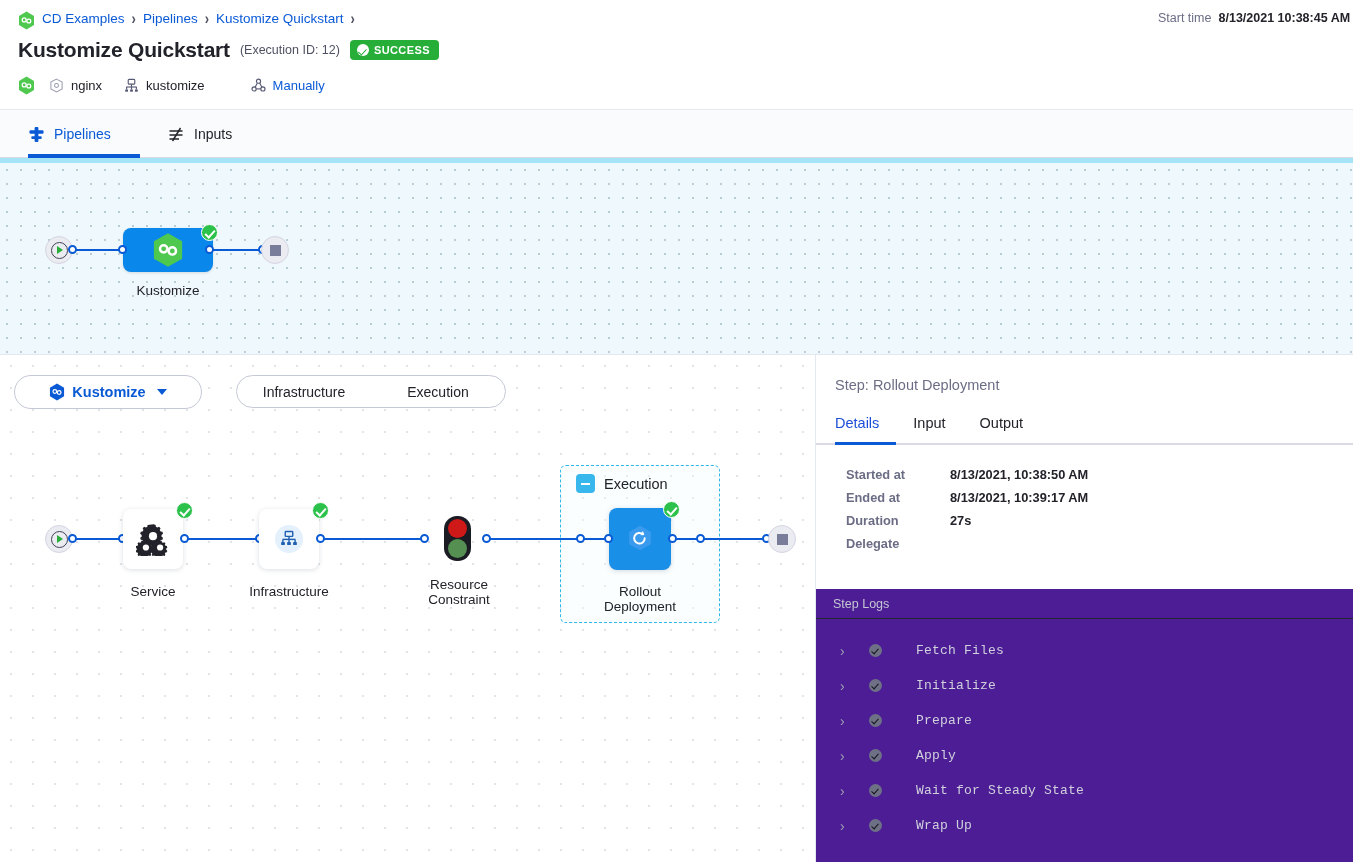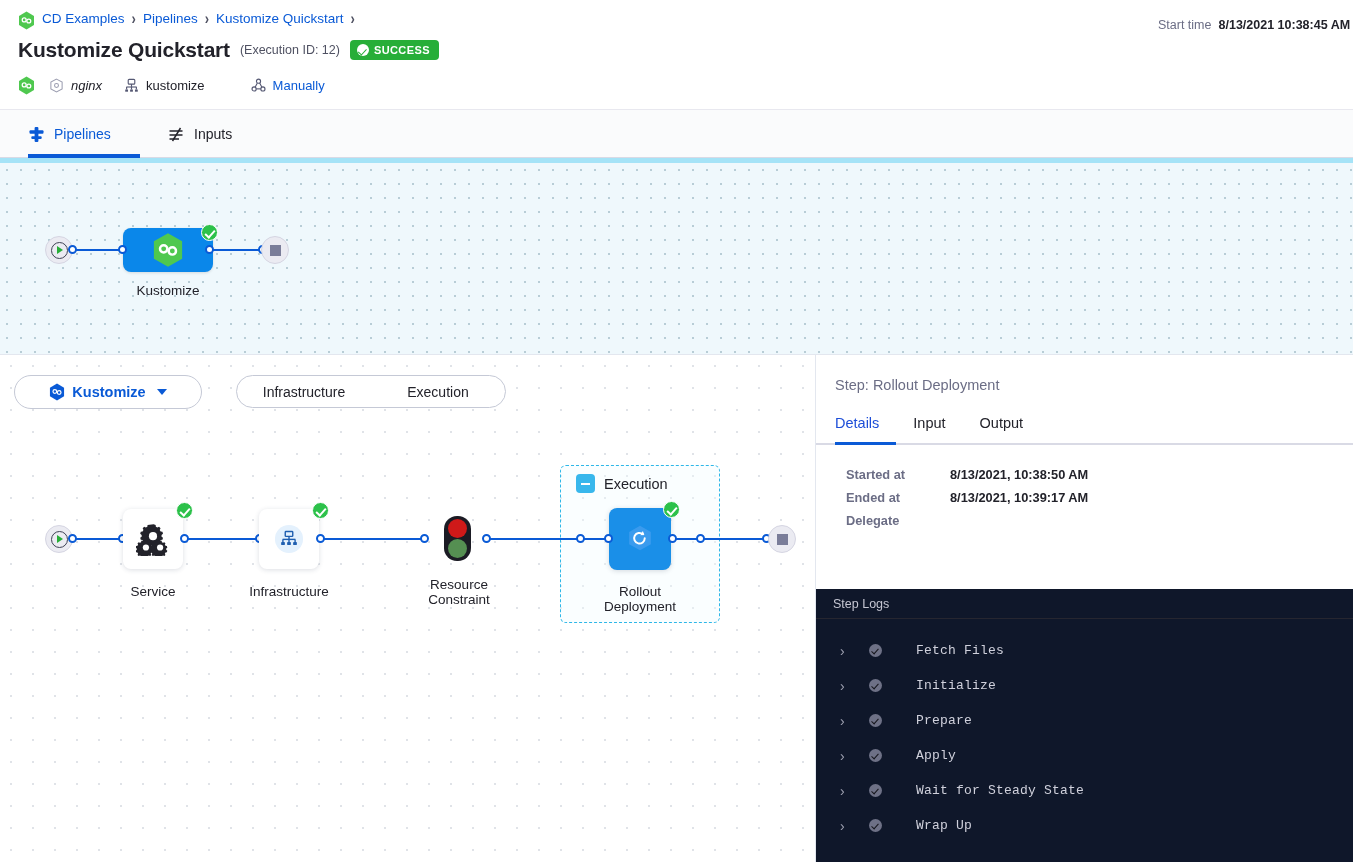--- a/index.html
+++ b/index.html
@@ -54,28 +54,28 @@
     content: ""; position: absolute; left: 3px; top: 2.5px;
     width: 4px; height: 6.5px; border: solid #27ae38;
     border-width: 0 1.8px 1.8px 0; transform: rotate(43deg);
   }
 
   .meta-row {
     position: absolute; left: 18px; top: 76px;
     display: flex; align-items: center; font-size: 13px; color: #22222a;
   }
   .meta-item { display: flex; align-items: center; gap: 7px; }
-  .meta-gap-a { margin-left: 14px; font-style: italic; }
+  .meta-gap-a { margin-left: 14px; }
   .meta-gap-b { margin-left: 22px; }
   .meta-gap-c { margin-left: 46px; }
   .meta-link { color: #0a5ad6; }
   .ico { flex: 0 0 auto; display: block; }
 
   .starttime {
-    position: absolute; top: 18px; left: 1158px;
+    position: absolute; top: 11px; left: 1158px;
     font-size: 12.5px; white-space: nowrap;
   }
   .starttime .lbl { color: #6b6d85; }
   .starttime .val { color: #22222a; font-weight: bold; margin-left: 7px; }
 
   
   .tabs {
     position: absolute; left: 0; top: 110px; width: 1353px; height: 48px;
     background: #fafbfc; border-bottom: 1px solid #d9dae5;
   }
@@ -231,21 +231,21 @@
     position: absolute; left: 30px; top: 112px; width: 500px;
     font-size: 12.8px;
   }
   .rp-row { display: flex; margin-bottom: 8px; }
   .rp-k { width: 104px; color: #6b6d85; font-weight: bold; flex: 0 0 auto; }
   .rp-v { color: #22222a; font-weight: bold; }
   .rp-link { color: #0a5ad6; font-weight: bold; }
 
   .logs {
     position: absolute; left: 0; top: 234px; width: 538px; height: 274px;
-    background: #0f172a;
+    background: #4c1d95;
   }
   .logs-hdr {
     position: absolute; left: 0; top: 0; width: 538px; height: 30px;
     border-bottom: 1px solid #262630;
     display: flex; align-items: center; padding-left: 17px;
     font-size: 12.5px; color: #c5c6d2;
   }
   .log-list { position: absolute; left: 0; top: 44px; width: 538px; }
   .log-row {
     display: flex; align-items: center; height: 35px; padding-left: 24px;
@@ -523,20 +523,24 @@
   <div class="rp-details">
     <div class="rp-row">
       <span class="rp-k">Started at</span>
       <span class="rp-v">8/13/2021, 10:38:50 AM</span>
     </div>
     <div class="rp-row">
       <span class="rp-k">Ended at</span>
       <span class="rp-v">8/13/2021, 10:39:17 AM</span>
     </div>
     <div class="rp-row">
+      <span class="rp-k">Duration</span>
+      <span class="rp-v">27s</span>
+    </div>
+    <div class="rp-row">
       <span class="rp-k">Delegate</span>
     </div>
   </div>
 
   <div class="logs">
     <div class="logs-hdr">
       <span>Step Logs</span>
     </div>
     <div class="log-list">
       <div class="log-row">

